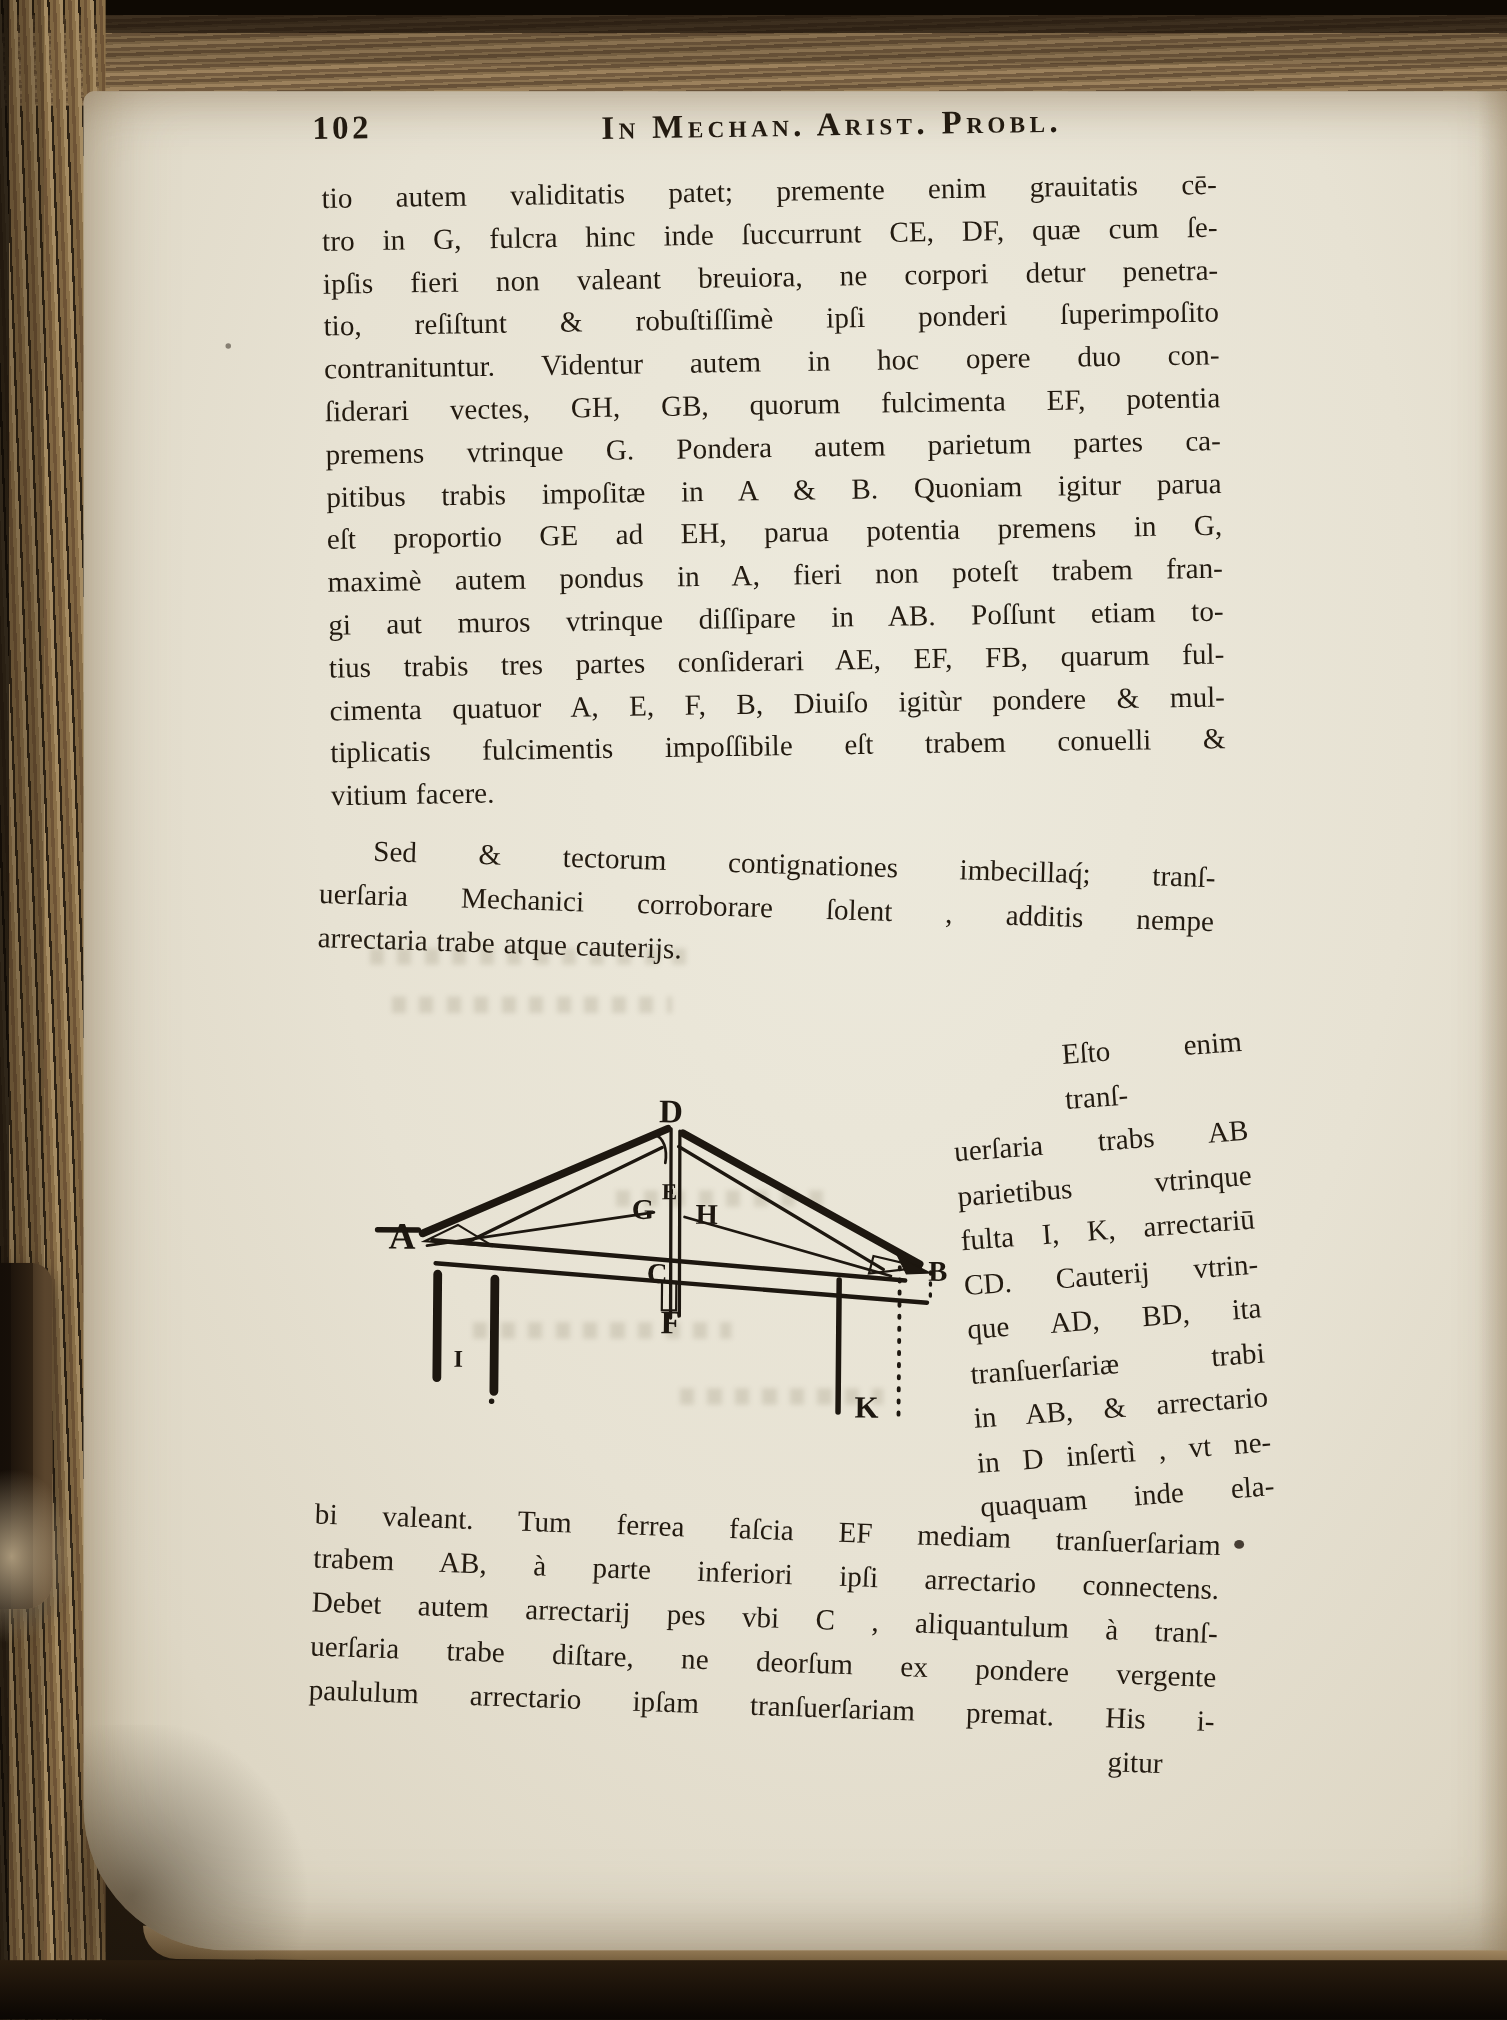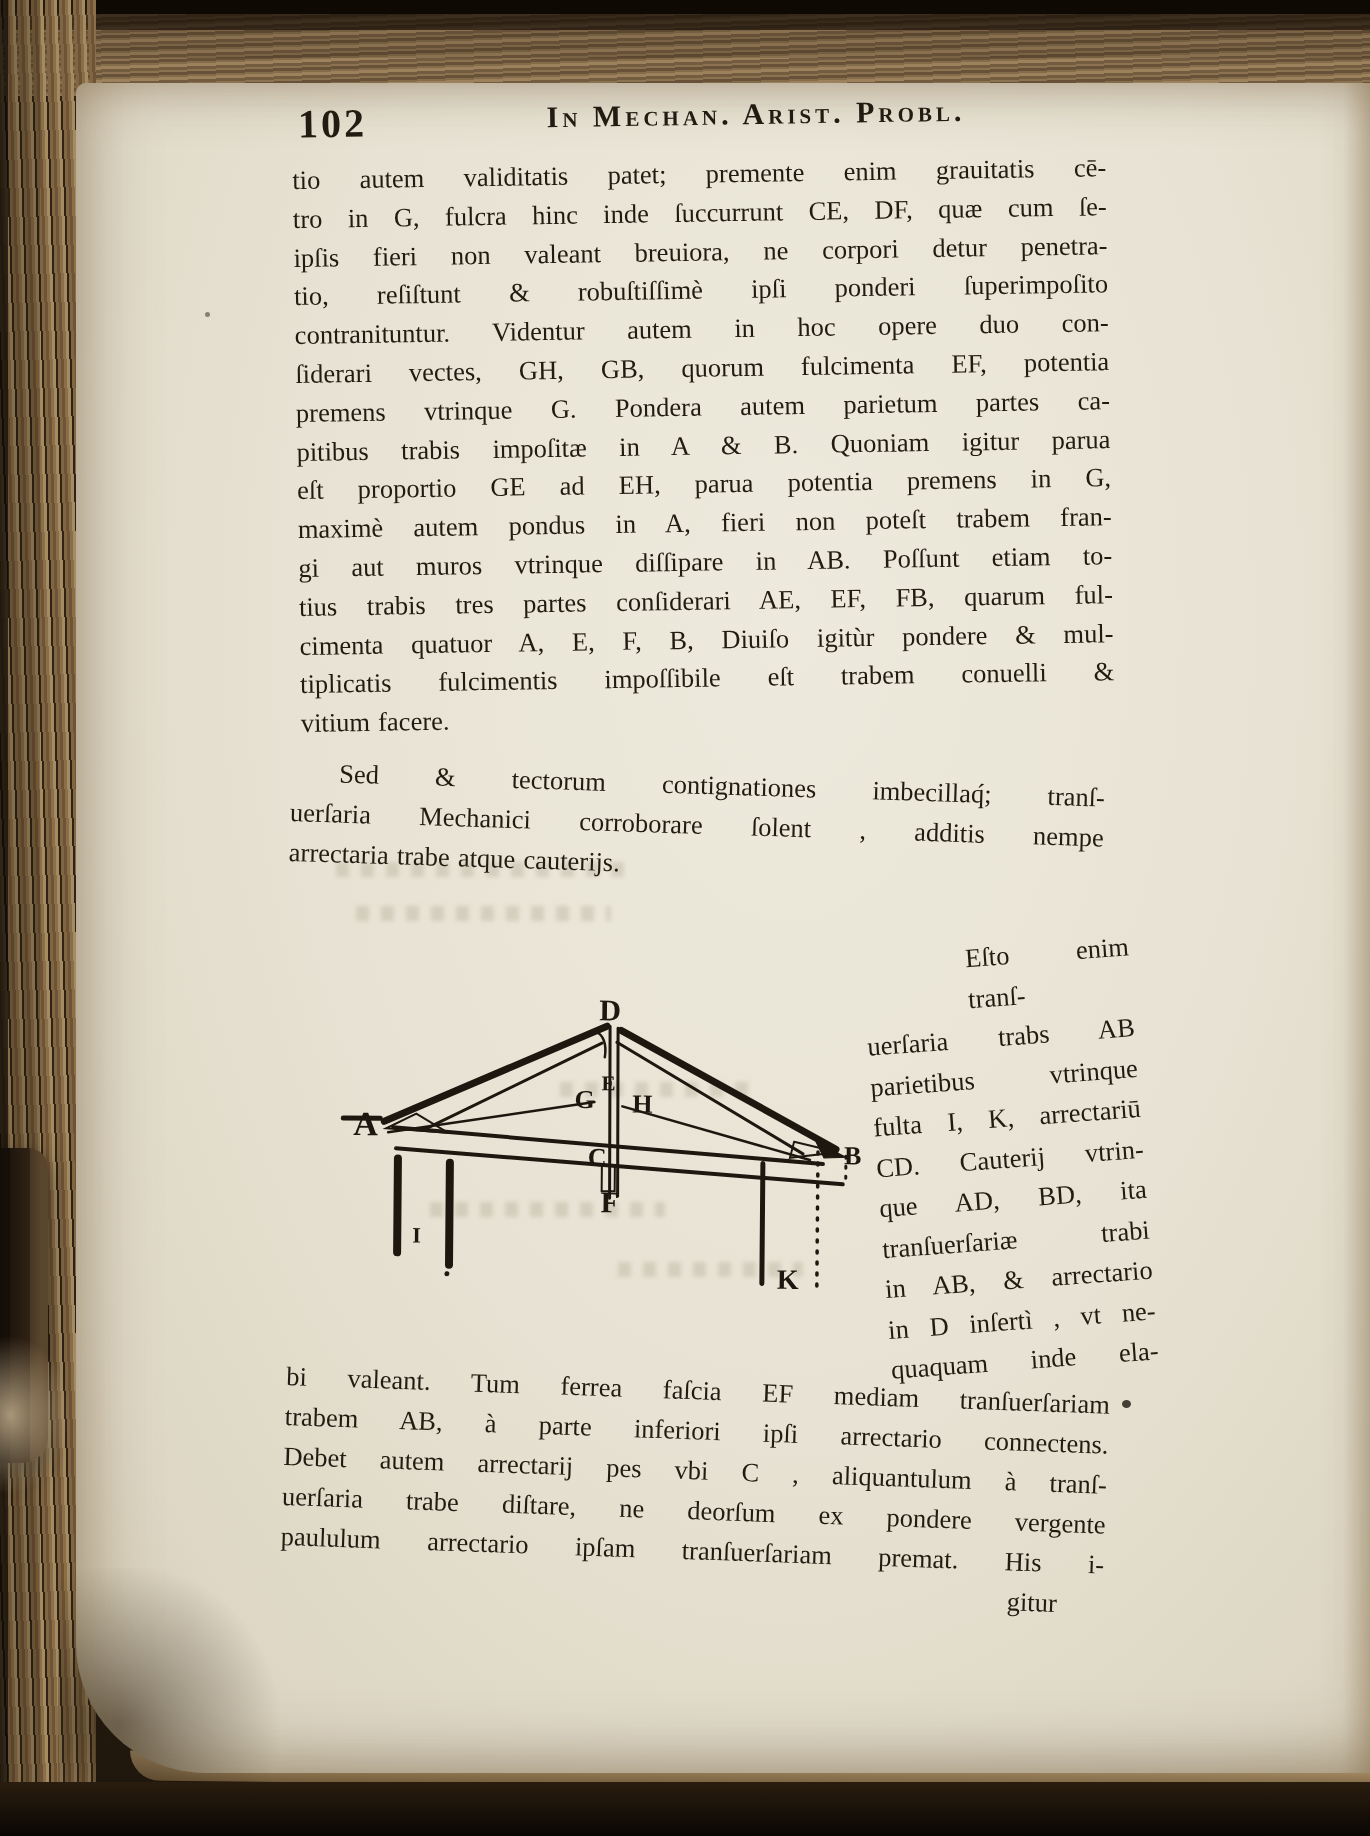--- a/index.html
+++ b/index.html
@@ -33,21 +33,21 @@
     background:linear-gradient(180deg,#bb9f76,#745d3c);border-radius:0 0 14px 60px;transform:skewY(.5deg);}
   .bottom-dark{position:absolute;left:0;top:1782px;width:1370px;height:54px;z-index:2;
     background:linear-gradient(180deg,#2a1d0f,#0a0603);}
   .curl-shadow{position:absolute;left:58px;top:1568px;width:240px;height:215px;z-index:4;
     background:radial-gradient(circle at 26% 72%,rgba(42,30,16,.5),rgba(42,30,16,0) 68%);}
   .right-shade{position:absolute;right:0;top:83px;width:26px;height:1690px;z-index:4;
     background:linear-gradient(90deg,rgba(140,115,80,0),rgba(140,115,80,.28));}
 
   
   .txt{position:absolute;z-index:5;color:#231b11;}
-  .pagenum{left:298px;top:100px;font-size:40px;font-weight:bold;letter-spacing:3px;transform:rotate(-1deg);}
+  .pagenum{left:284px;top:100px;font-size:30px;font-weight:bold;letter-spacing:3px;transform:rotate(-1deg);}
   .runhead{left:448px;top:97px;width:616px;text-align:center;font-size:30px;font-weight:600;
            font-variant:small-caps;letter-spacing:4px;transform:rotate(-0.9deg);}
   .para1{left:292px;top:161px;width:814px;font-size:26.5px;line-height:38.8px;
          transform:rotate(-0.9deg);transform-origin:left top;}
   .para2{left:292px;top:752px;width:814px;font-size:26.5px;line-height:40px;
          transform:rotate(1.8deg);transform-origin:left top;}
   .sidecol{left:860px;top:946px;width:268px;font-size:26.5px;line-height:40.5px;
            transform:rotate(-4.2deg);transform-origin:left top;}
   .bottompar{left:287px;top:1356px;width:824px;font-size:26.5px;line-height:40px;
              transform:rotate(2deg);transform-origin:left top;}

